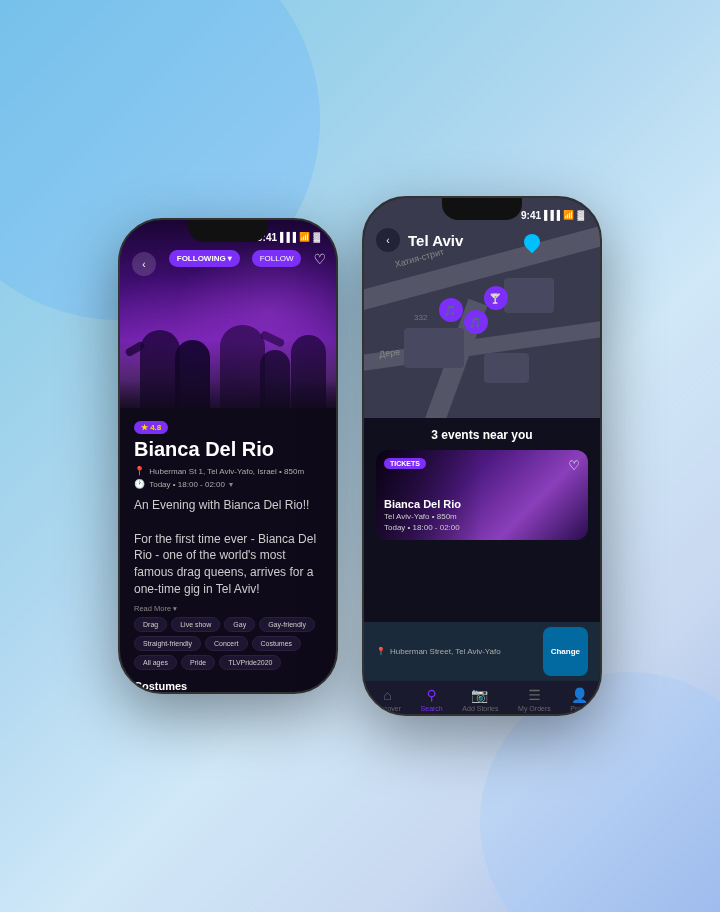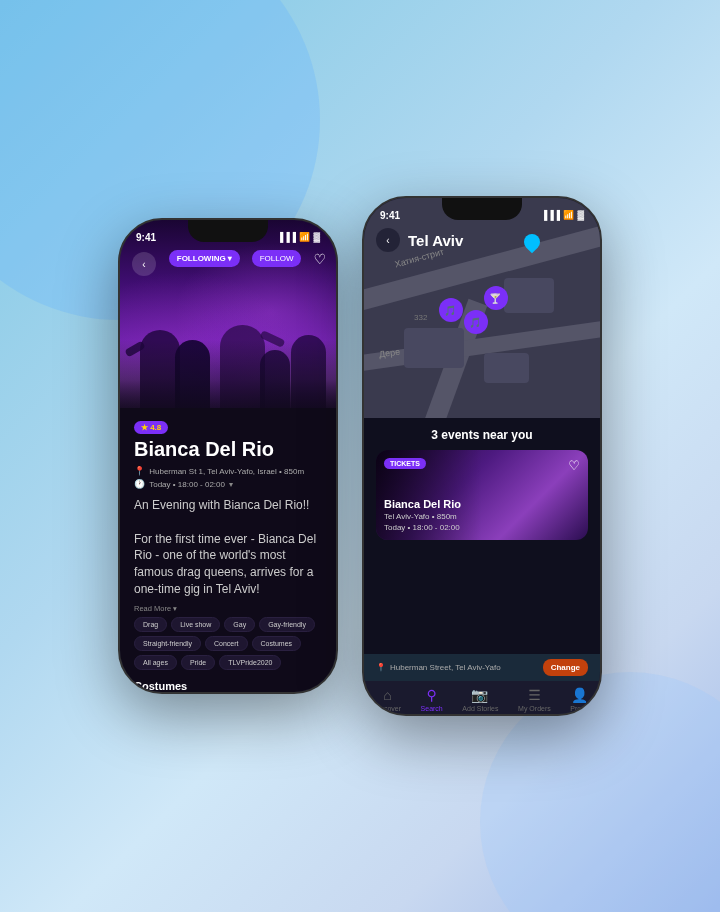--- a/index.html
+++ b/index.html
@@ -75,21 +75,21 @@
     }
 
     
     .status-bar {
       position: absolute;
       top: 0;
       left: 0; right: 0;
       height: 28px;
       display: flex;
       align-items: center;
-      justify-content: space-between;
+      justify-content: flex-end;
       padding: 6px 16px 0;
       z-index: 15;
       color: white;
       font-size: 9px;
       font-weight: 600;
     }
 
     .status-time { font-size: 10px; font-weight: 700; }
     .status-icons { display: flex; gap: 3px; align-items: center; }
 
@@ -454,23 +454,23 @@
 
     .location-text {
       color: #aaa;
       font-size: 8px;
       display: flex; align-items: center; gap: 4px;
     }
 
     .location-pin-icon { color: #7b2ff7; }
 
     .change-btn {
-      background: #c2410c;
+      background: #0369a1;
       border-radius: 8px;
-      padding: 4px 8px;
+      padding: 20px 8px;
       color: white;
       font-size: 8px;
       font-weight: 600;
     }
 
     .tab-bar {
       display: flex;
       justify-content: space-around;
       padding: 6px 0 2px;
     }

